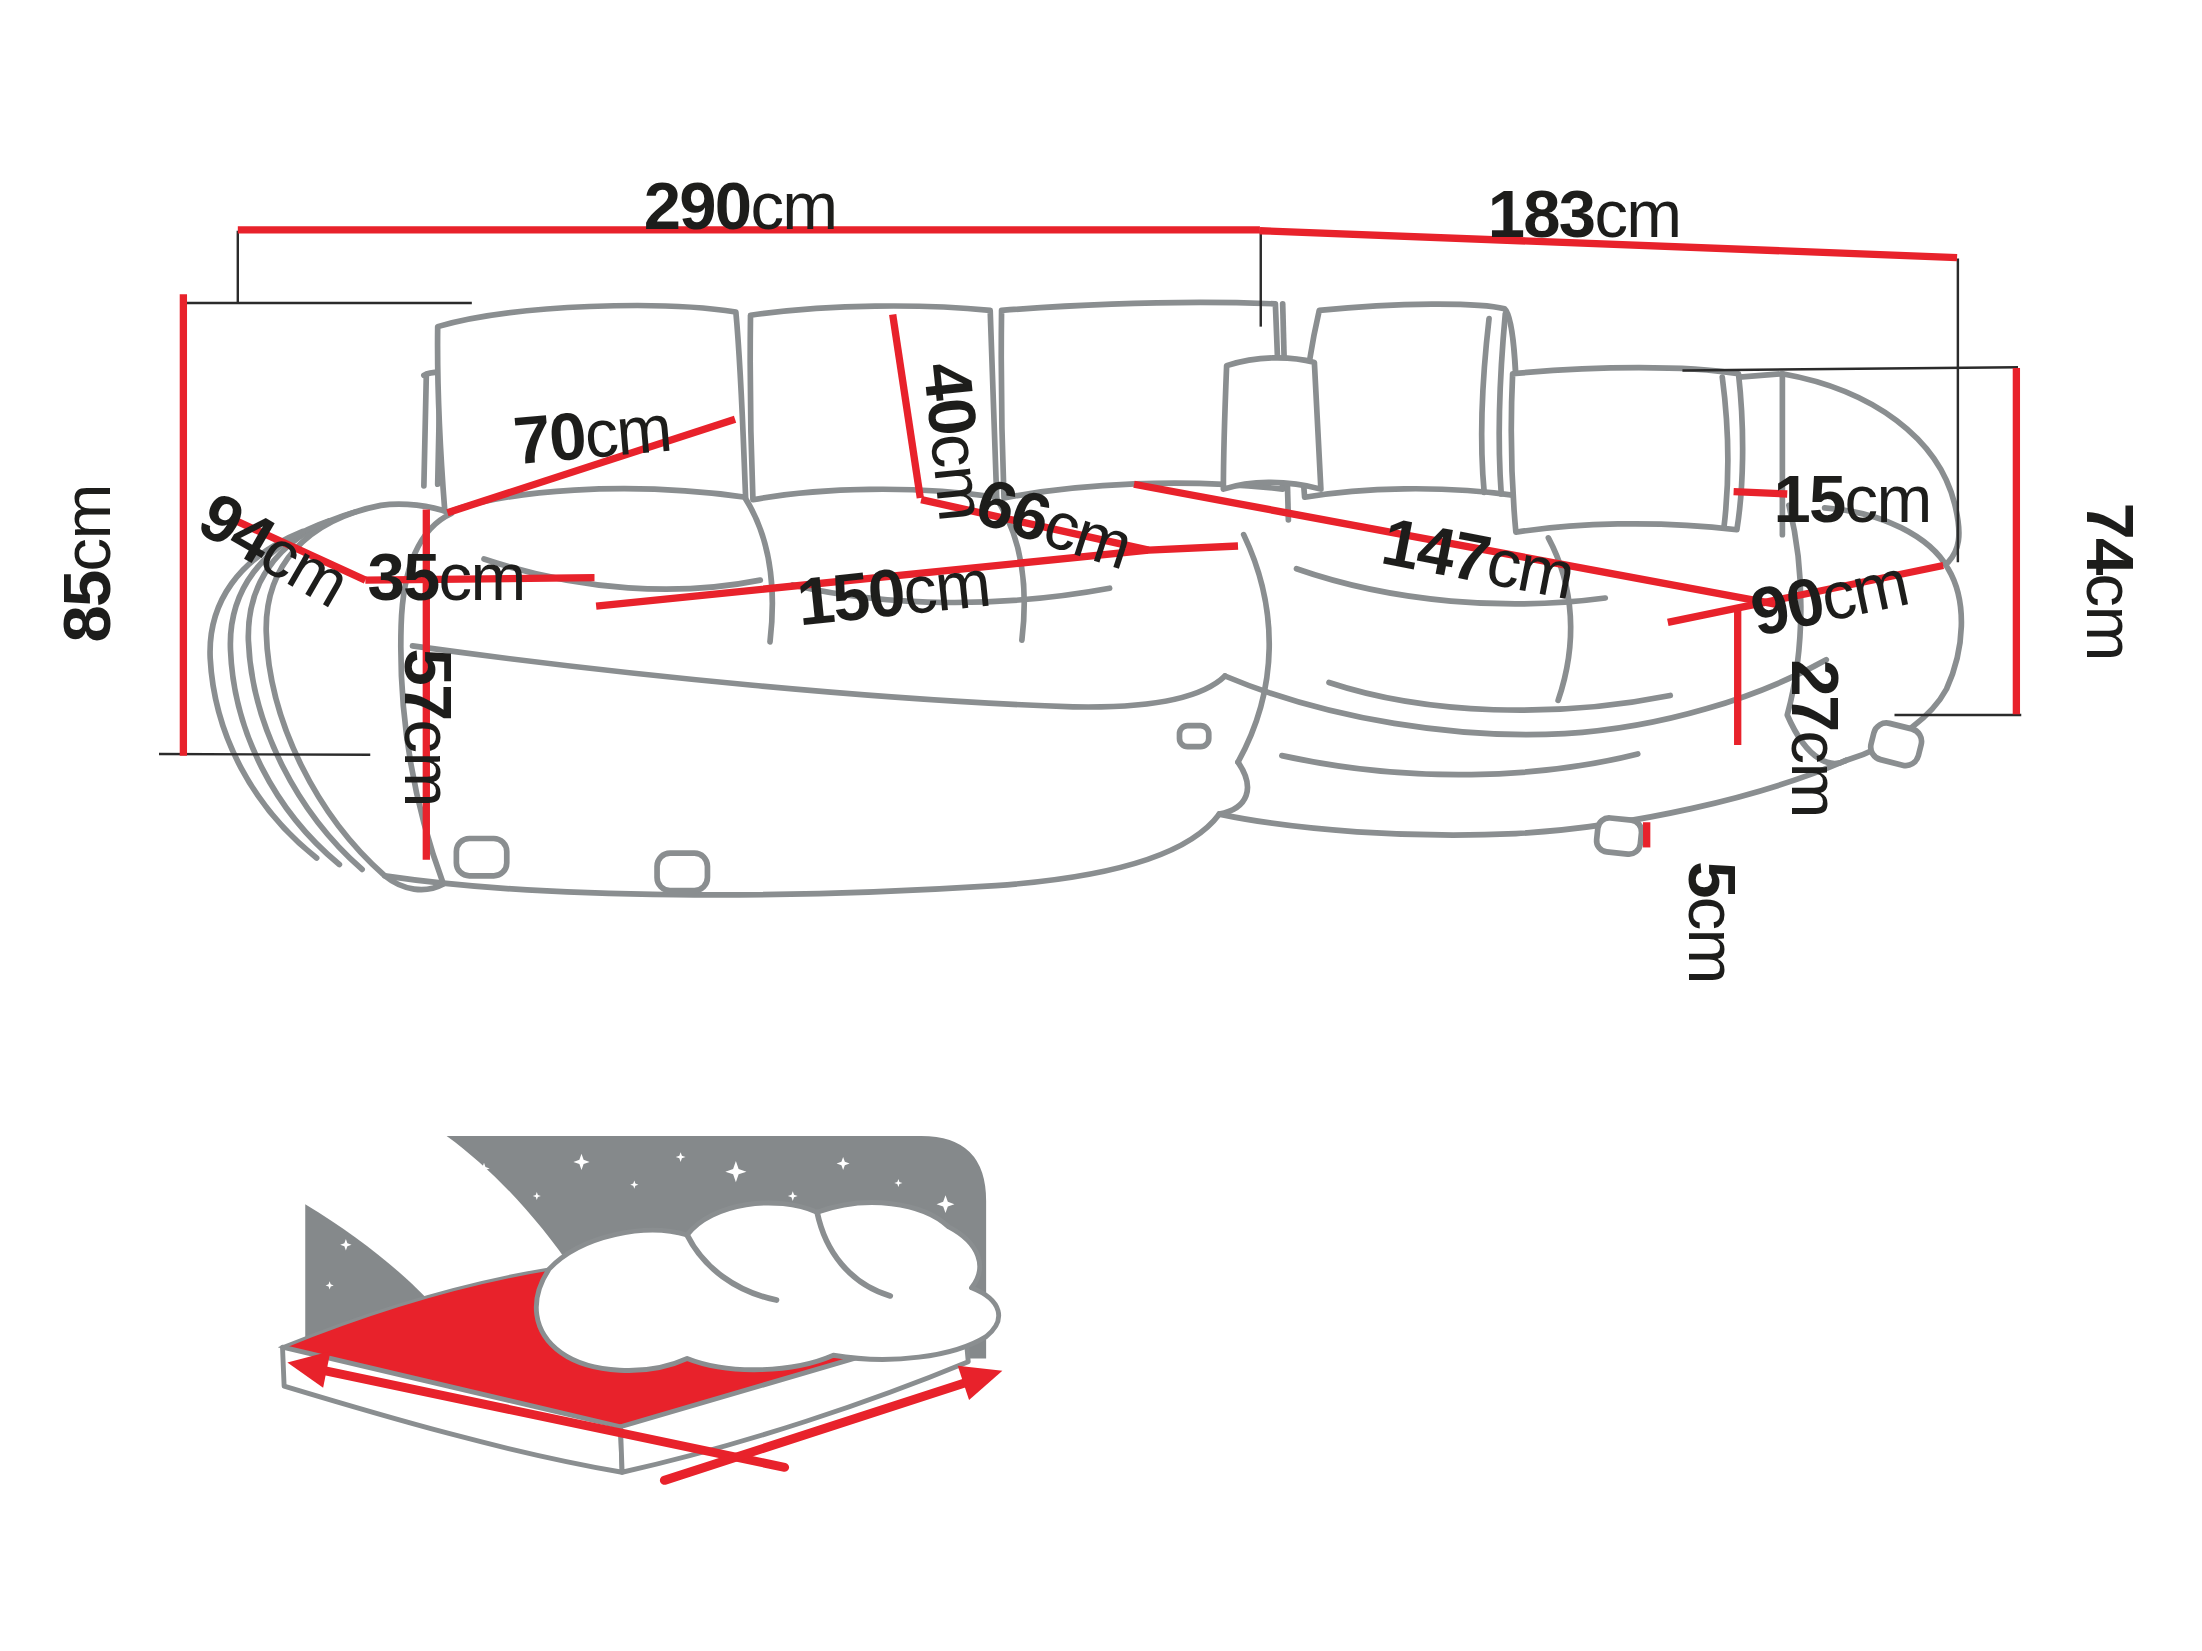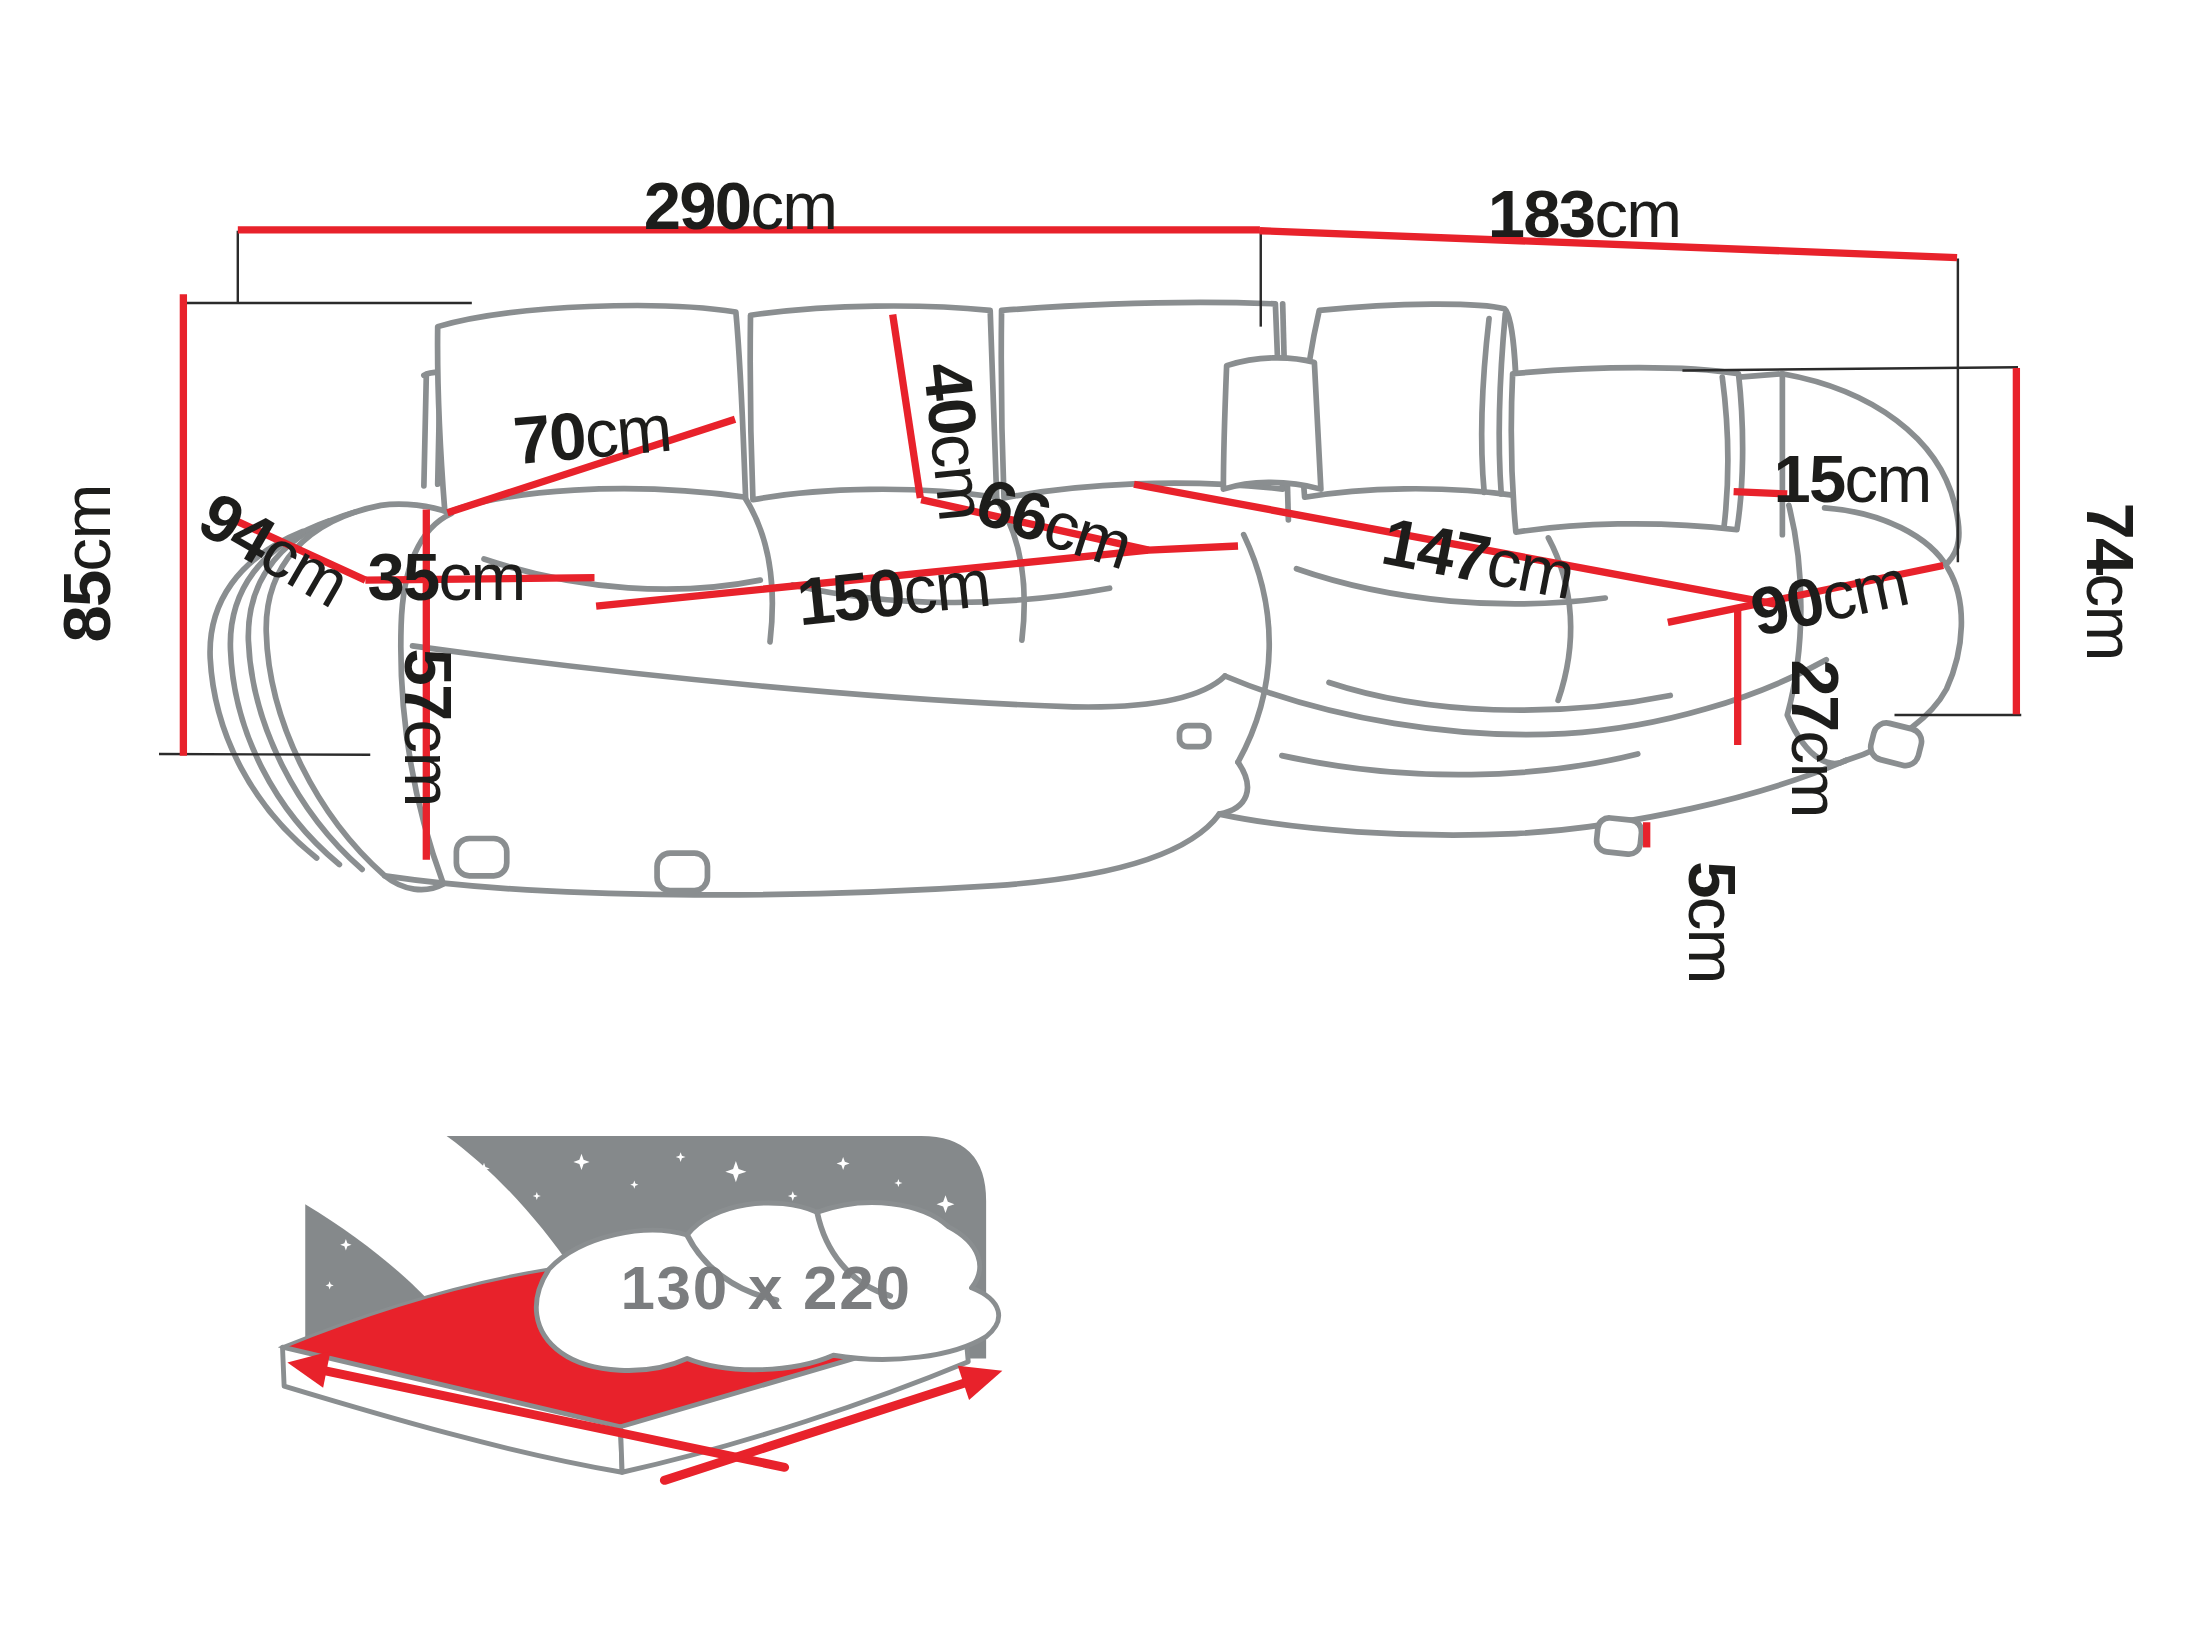--- a/index.html
+++ b/index.html
@@ -191,22 +191,21 @@
       <div class="dim-label" style="left: 1584px; top: 213px; --rot: 0deg; color: rgb(29, 29, 27);"><span class="val">183</span><span class="unit">cm</span></div>
       <div class="dim-label" style="left: 86px; top: 564px; --rot: -90deg; color: rgb(29, 29, 27);"><span class="val">85</span><span class="unit">cm</span></div>
       <div class="dim-label" style="left: 274px; top: 549px; --rot: 30deg; color: rgb(29, 29, 27);"><span class="val">94</span><span class="unit">cm</span></div>
       <div class="dim-label" style="left: 446px; top: 576px; --rot: 0deg; color: rgb(29, 29, 27); text-align: center;"><span class="val">35</span><span class="unit">cm</span></div>
       <div class="dim-label" style="left: 428px; top: 727px; --rot: 90deg; color: rgb(29, 29, 27);"><span class="val">57</span><span class="unit">cm</span></div>
       <div class="dim-label" style="left: 592px; top: 434px; --rot: -5deg; color: rgb(29, 29, 27);"><span class="val">70</span><span class="unit">cm</span></div>
       <div class="dim-label" style="left: 955px; top: 441px; --rot: 84deg; color: rgb(29, 29, 27);"><span class="val">40</span><span class="unit">cm</span></div>
       <div class="dim-label" style="left: 1054px; top: 523px; --rot: 18deg; color: rgb(29, 29, 27);"><span class="val">66</span><span class="unit">cm</span></div>
       <div class="dim-label" style="left: 893px; top: 592px; --rot: -6deg; color: rgb(29, 29, 27);"><span class="val">150</span><span class="unit">cm</span></div>
       <div class="dim-label" style="left: 1478px; top: 558px; --rot: 11deg; color: rgb(29, 29, 27);"><span class="val">147</span><span class="unit">cm</span></div>
-      <div class="dim-label" style="left: 1852px; top: 478px; --rot: 0deg; color: rgb(29, 29, 27); text-align: right;"><span class="val">15</span><span class="unit">cm</span></div>
+      <div class="dim-label" style="left: 1852px; top: 498px; --rot: 0deg; color: rgb(29, 29, 27); text-align: right;"><span class="val">15</span><span class="unit">cm</span></div>
       <div class="dim-label" style="left: 2110px; top: 581px; --rot: 90deg; color: rgb(29, 29, 27);"><span class="val">74</span><span class="unit">cm</span></div>
       <div class="dim-label" style="left: 1829px; top: 597px; --rot: -12deg; color: rgb(29, 29, 27);"><span class="val">90</span><span class="unit">cm</span></div>
       <div class="dim-label" style="left: 1815px; top: 738px; --rot: 90deg; color: rgb(29, 29, 27);"><span class="val">27</span><span class="unit">cm</span></div>
       <div class="dim-label" style="left: 1712px; top: 922px; --rot: 90deg; color: rgb(29, 29, 27);"><span class="val">5</span><span class="unit">cm</span></div>
     </div>
 
-  <div id="sleeping-size-label" style="left: 766px; top: 1287px; color: rgb(123, 125, 127);">130 x 220</div>
 </div>
 
 
 </body></html>

